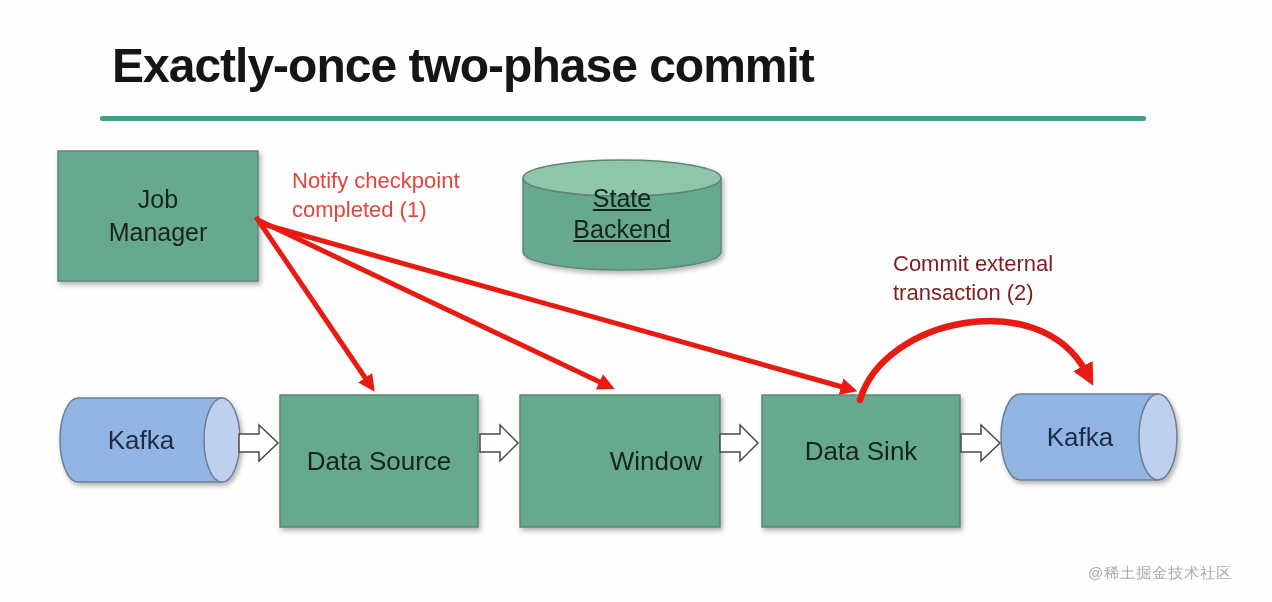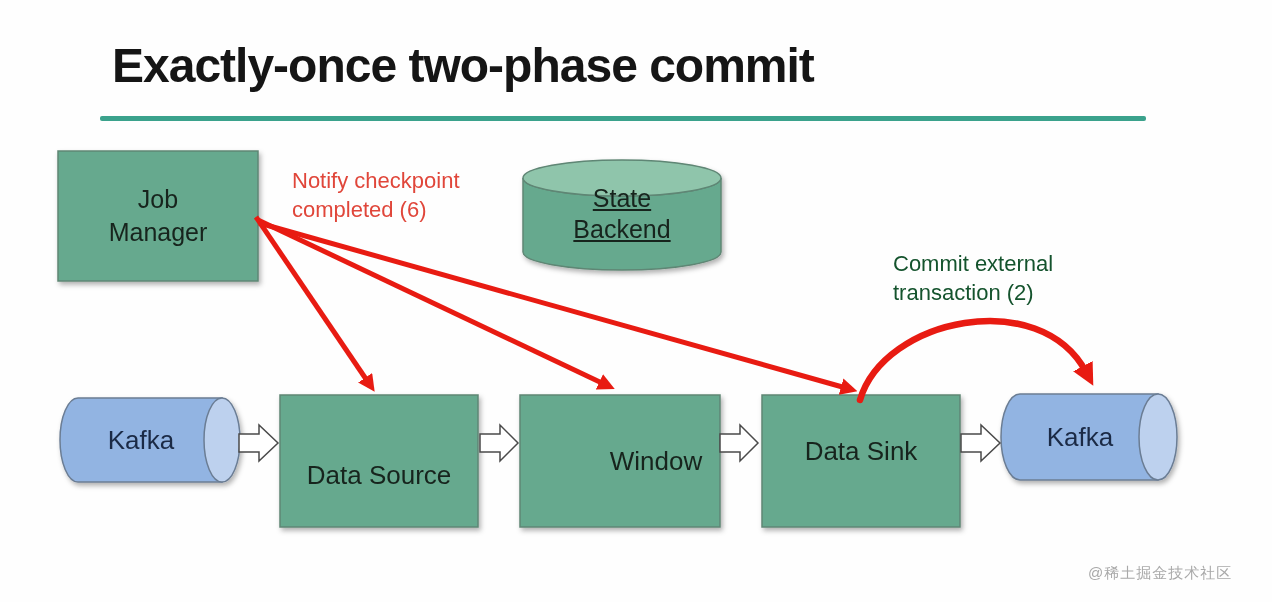--- a/index.html
+++ b/index.html
@@ -40,21 +40,21 @@
     align-items: center;
     justify-content: center;
     text-align: center;
     white-space: pre-line;
     font-size: 26px;
     line-height: 33px;
     color: #17241d;
   }
   .label-job      { left: 58px;  top: 151px; width: 200px; height: 130px; font-size: 25px; border-radius: 32px; }
   .label-state    { left: 523px; top: 168px; width: 198px; height: 92px;  font-size: 25px; line-height: 31px; text-decoration: underline; }
-  .label-source   { left: 280px; top: 395px; width: 198px; height: 132px; margin-top: 14px; }
+  .label-source   { left: 280px; top: 395px; width: 198px; height: 132px; }
   .label-window   { left: 532px; top: 395px; width: 200px; height: 132px; margin-left: 24px; }
   .label-sink     { left: 762px; top: 395px; width: 198px; height: 112px; }
   .label-kafka-l  { left: 58px;  top: 398px; width: 166px; height: 84px;  color: #1b2a45; }
   .label-kafka-r  { left: 1001px; top: 394px; width: 158px; height: 86px; color: #1b2a45; }
   .annotation {
     position: absolute;
     white-space: pre-line;
     text-align: left;
     font-size: 22px;
     line-height: 29px;
@@ -127,19 +127,19 @@
 Manager</div>
   <div class="label label-state" style="color: rgb(23, 36, 29);">State
 Backend</div>
   <div class="label label-kafka-l">Kafka</div>
   <div class="label label-source" style="color: rgb(23, 36, 29);">Data Source</div>
   <div class="label label-window" style="color: rgb(23, 36, 29);">Window</div>
   <div class="label label-sink" style="color: rgb(23, 36, 29);">Data Sink</div>
   <div class="label label-kafka-r">Kafka</div>
 
   <div class="annotation annotation-notify" style="color: rgb(224, 70, 58);">Notify checkpoint
-completed (6)</div>
-  <div class="annotation annotation-commit" style="color: #14532d;">Commit external
+completed (1)</div>
+  <div class="annotation annotation-commit" style="color: #7f1d1d;">Commit external
 transaction (2)</div>
 
   <div class="watermark" style="color: rgb(169, 169, 169);">@稀土掘金技术社区</div>
 
 </div>
 
 </body></html>

